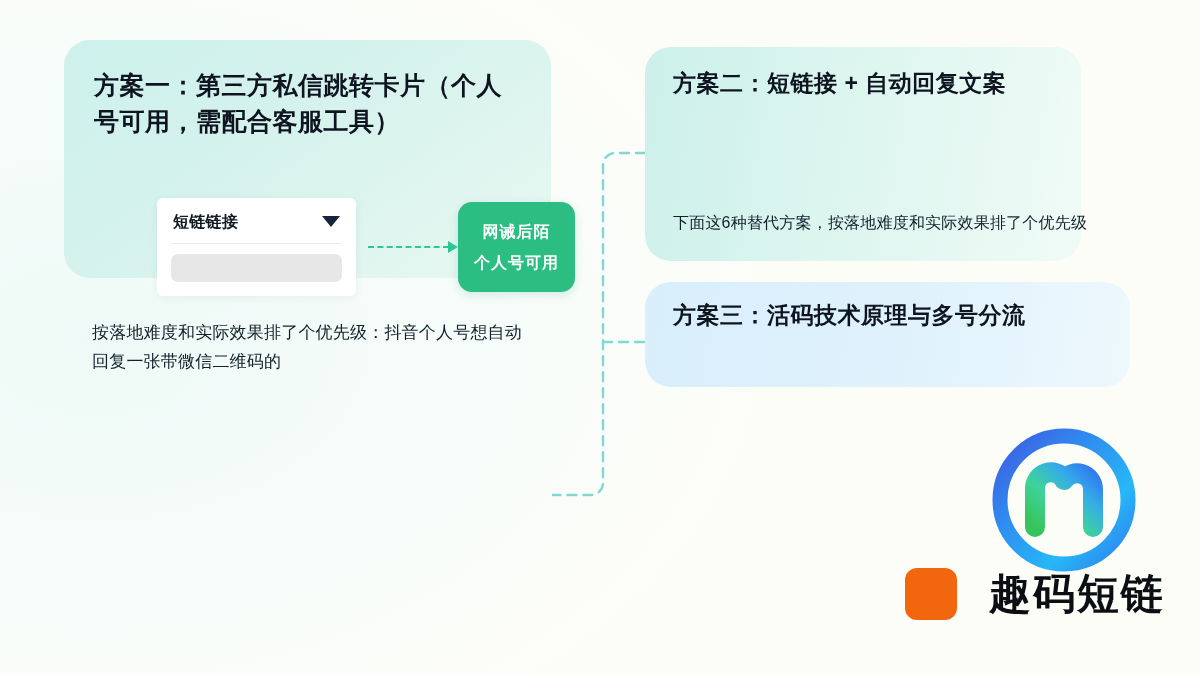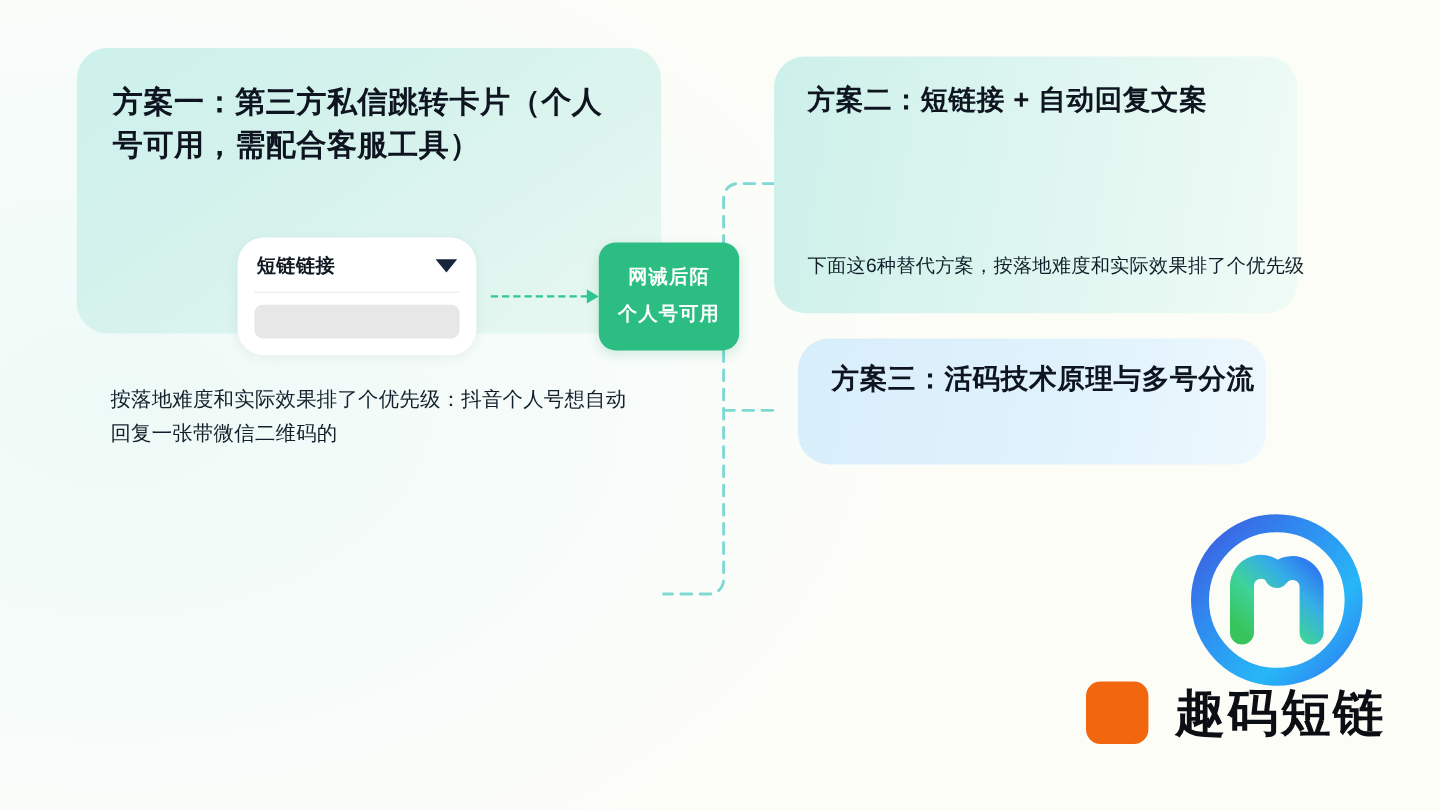--- a/index.html
+++ b/index.html
@@ -25,23 +25,22 @@
 
   .card-1 {
     left: 64px; top: 40px; width: 487px; height: 238px;
     background: linear-gradient(145deg, #cdf1ec 0%, #d5f2ec 40%, #e9f8f2 100%);
   }
   .card-2 {
     left: 645px; top: 47px; width: 436px; height: 214px;
     background: linear-gradient(100deg, #cdf0ea 0%, #dcf5ef 45%, #f0fbf6 100%);
   }
   .card-3 {
-    left: 645px; top: 282px; width: 390px; height: 105px;
+    left: 645px; top: 282px; width: 485px; height: 105px;
     background: linear-gradient(100deg, #d8eefb 0%, #dff2fc 55%, #eef8fd 100%);
-    margin-left: 20px;
   }
   .card-4 {
     left: 64px; top: 387px; width: 487px; height: 245px;
     background: linear-gradient(145deg, #cdf1ec 0%, #d7f3ed 45%, #ecf9f4 100%);
   }
 
   .card-title {
     color: #0e1520;
     font-weight: bold;
     letter-spacing: 0.5px;
@@ -65,24 +64,23 @@
   .card-2 .card-note { left: 28px; top: 163px; width: 450px; font-size: 16px; line-height: 26px; }
   .card-3 .card-note { left: 28px; top: 54px; width: 440px; font-size: 16px; line-height: 26px; }
   .card-2 .card-note, .card-3 .card-note { position: absolute; }
 
   
   .widget-row { position: absolute; display: flex; align-items: center; }
   .row-1 { left: 93px; top: 158px; }
 
   .panel {
     background: #ffffff;
-    border-radius: 22px;
+    border-radius: 6px;
     box-sizing: border-box;
     box-shadow: 0 2px 10px rgba(20, 70, 60, 0.06);
-    margin-left: 41px;
   }
   .panel-dropdown {
     width: 199px; height: 98px;
     padding: 14px 16px 0 16px;
     position: relative;
   }
 
   .panel-label {
     color: #111a22;
     font-size: 16px;
@@ -134,21 +132,21 @@
   .chip-two { width: 117px; height: 90px; font-size: 16px; line-height: 31px; }
 
   
   .logo-mark { position: absolute; left: 988px; top: 424px; width: 152px; height: 152px; }
   .logo-row { position: absolute; left: 905px; top: 566px; display: flex; align-items: center; }
   .logo-square {
     width: 52px; height: 52px; border-radius: 12px;
     background: #f2670d;
   }
   .logo-text {
-    margin-left: 22px;
+    margin-left: 32px;
     font-size: 42px;
     font-weight: bold;
     letter-spacing: 2px;
     color: #0b0f14;
   }
 </style>
 </head>
 <body>
 
 <div class="stage">

